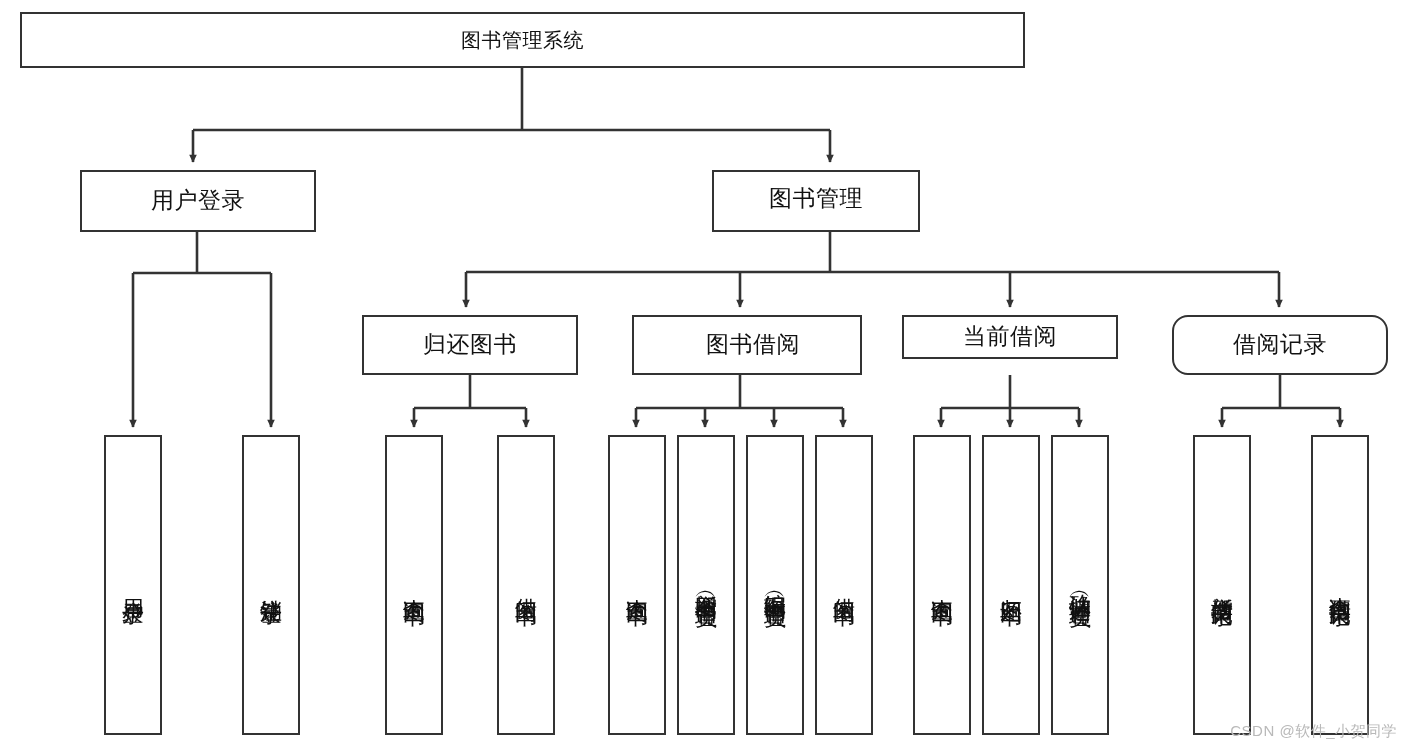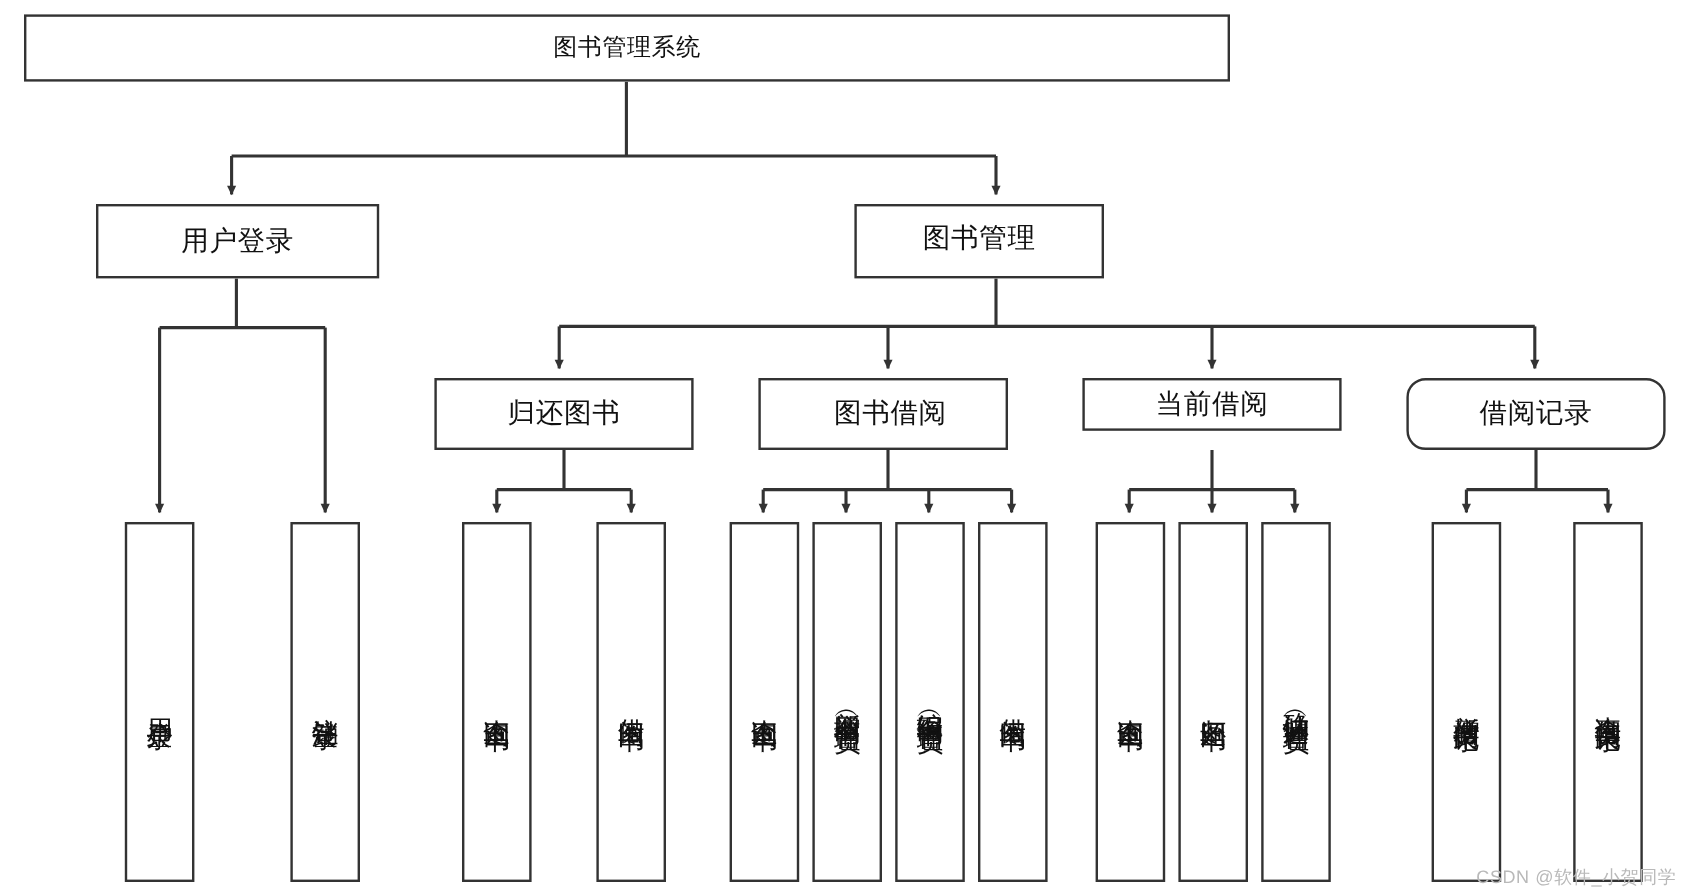--- a/index.html
+++ b/index.html
@@ -139,21 +139,21 @@
   <div class="node horiz" style="left:80px; top:170px; width:236px; height:62px;">
     <span class="label">用户登录</span>
   </div>
   <div class="node horiz" style="left:712px; top:170px; width:208px; height:62px;font-family:Liberation Mono, monospace;">
     <span class="label">图书管理</span>
   </div>
 
   <div class="node horiz" style="left:362px; top:315px; width:216px; height:60px;">
     <span class="label">归还图书</span>
   </div>
-  <div class="node horiz" style="left:632px; top:315px; width:208px; height:60px;padding-left:12px;">
+  <div class="node horiz" style="left:632px; top:315px; width:230px; height:60px;padding-left:12px;">
     <span class="label">图书借阅</span>
   </div>
   <div class="node horiz" style="left:902px; top:315px; width:216px; height:44px;">
     <span class="label">当前借阅</span>
   </div>
   <div class="node horiz" style="left:1172px; top:315px; width:216px; height:60px;border-radius:16px;">
     <span class="label">借阅记录</span>
   </div>
 
   <div class="node vert" style="left:104px; top:435px; width:58px; height:300px;">

